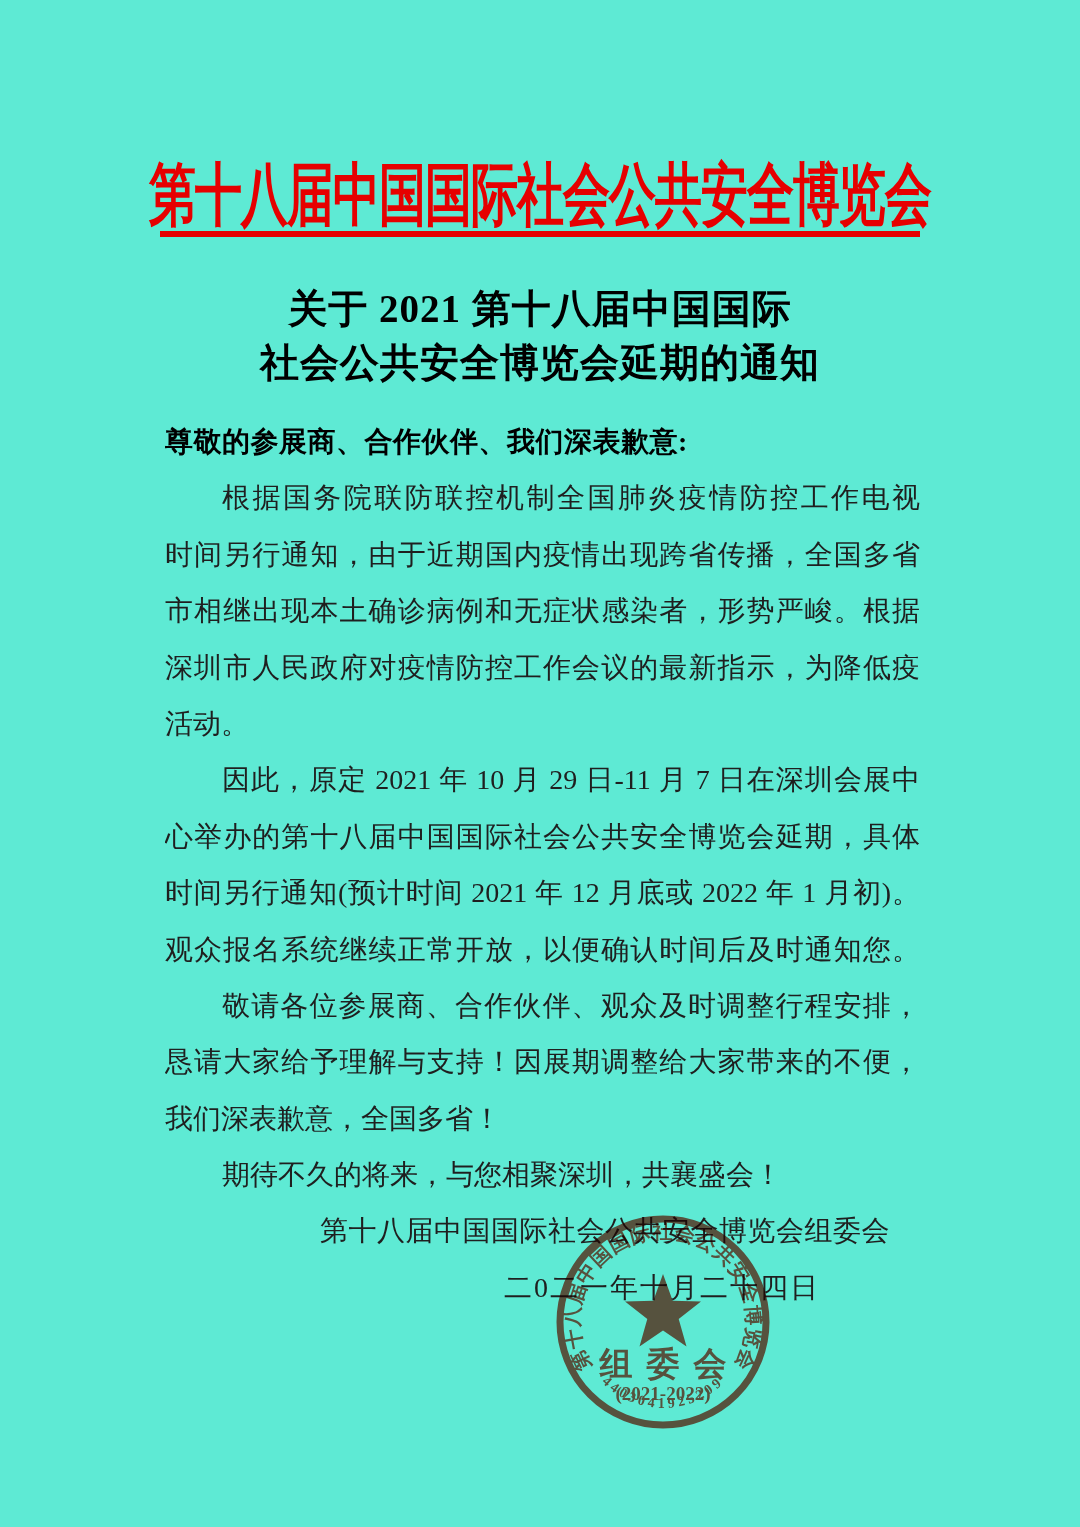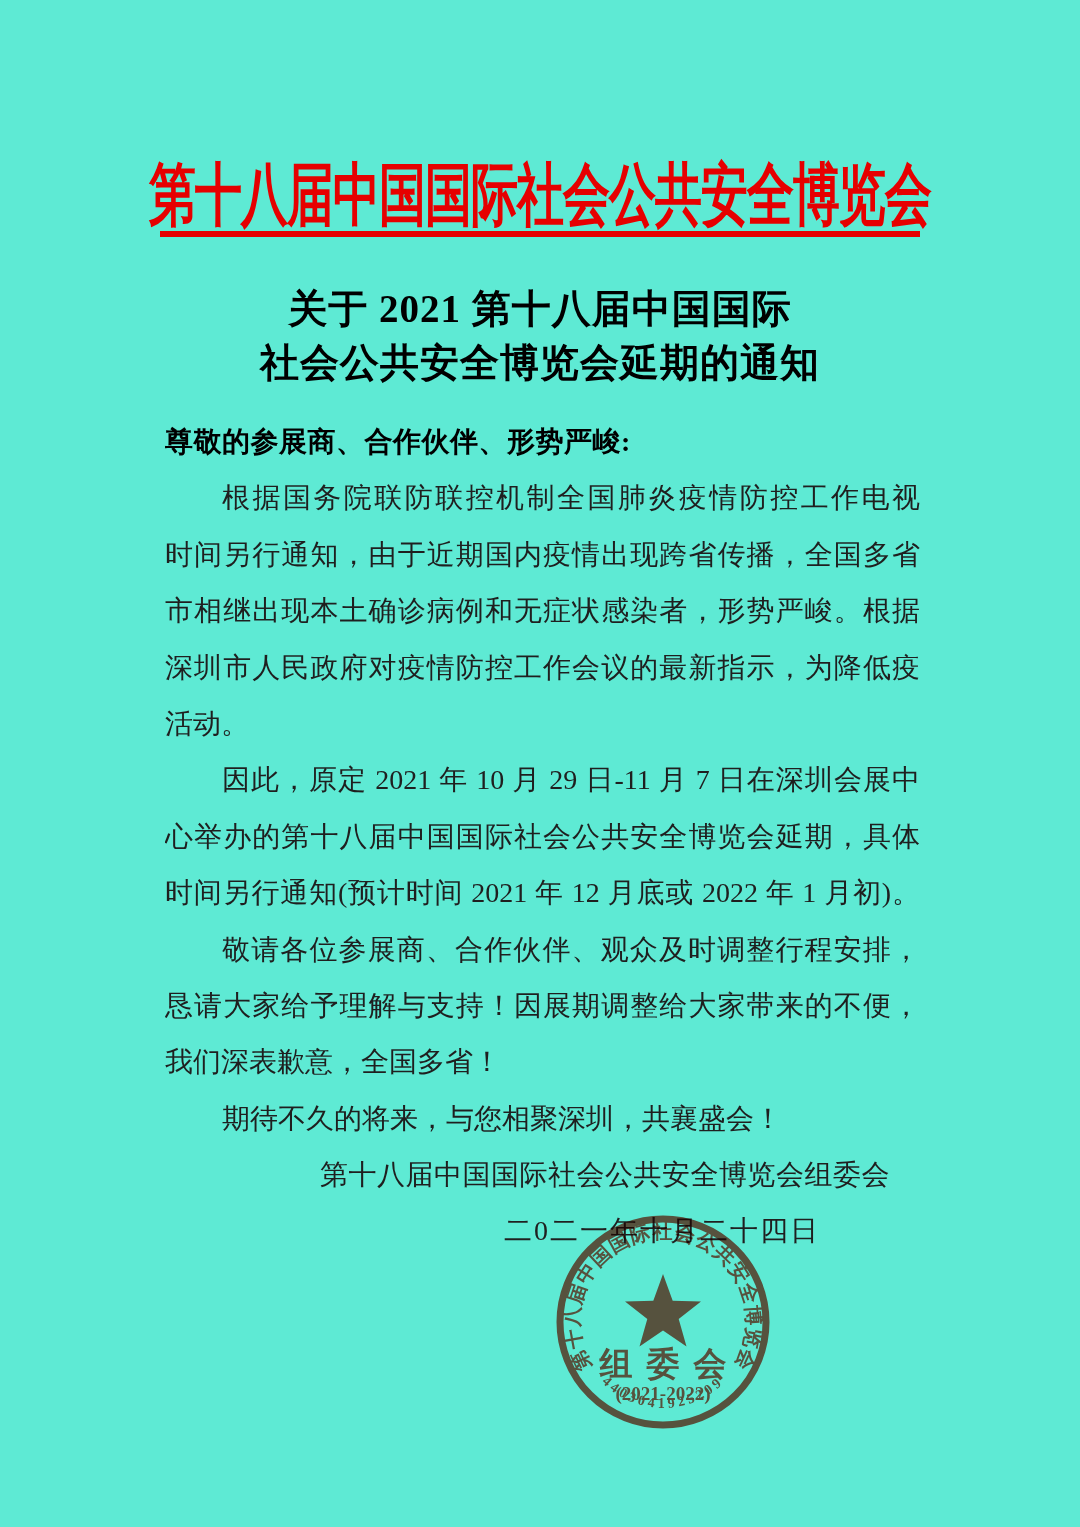--- a/index.html
+++ b/index.html
@@ -122,29 +122,30 @@
     <span class="banner-text">第十八届中国国际社会公共安全博览会</span>
   </div>
   <div class="banner-underline"></div>
 
   <div class="doc-title">
     <div>关于 2021 第十八届中国国际</div>
     <div>社会公共安全博览会延期的通知</div>
   </div>
 
   <div class="body-block">
-    <div class="line salu">尊敬的参展商、合作伙伴、形势严峻:</div>
+    <div class="line salu">尊敬的参展商、合作伙伴、我们深表歉意:</div>
     <div class="line just ind">根据国务院联防联控机制全国肺炎疫情防控工作电视</div>
     <div class="line just">时间另行通知，由于近期国内疫情出现跨省传播，全国多省</div>
     <div class="line just">市相继出现本土确诊病例和无症状感染者，形势严峻。根据</div>
     <div class="line just">深圳市人民政府对疫情防控工作会议的最新指示，为降低疫</div>
     <div class="line">活动。</div>
     <div class="line just ind">因此，原定 2021 年 10 月 29 日-11 月 7 日在深圳会展中</div>
     <div class="line just">心举办的第十八届中国国际社会公共安全博览会延期，具体</div>
     <div class="line just">时间另行通知(预计时间 2021 年 12 月底或 2022 年 1 月初)。</div>
+    <div class="line just">观众报名系统继续正常开放，以便确认时间后及时通知您。</div>
     <div class="line just ind">敬请各位参展商、合作伙伴、观众及时调整行程安排，</div>
     <div class="line just">恳请大家给予理解与支持！因展期调整给大家带来的不便，</div>
     <div class="line">我们深表歉意，全国多省！</div>
     <div class="line ind">期待不久的将来，与您相聚深圳，共襄盛会！</div>
     <div class="line sig">第十八届中国国际社会公共安全博览会组委会</div>
     <div class="line date">二0二一年十月二十四日</div>
   </div>
 
   <svg class="seal" viewBox="0 0 236 236">
     <circle cx="118" cy="118" r="103" fill="none" stroke="#e84736" stroke-width="7"></circle>

